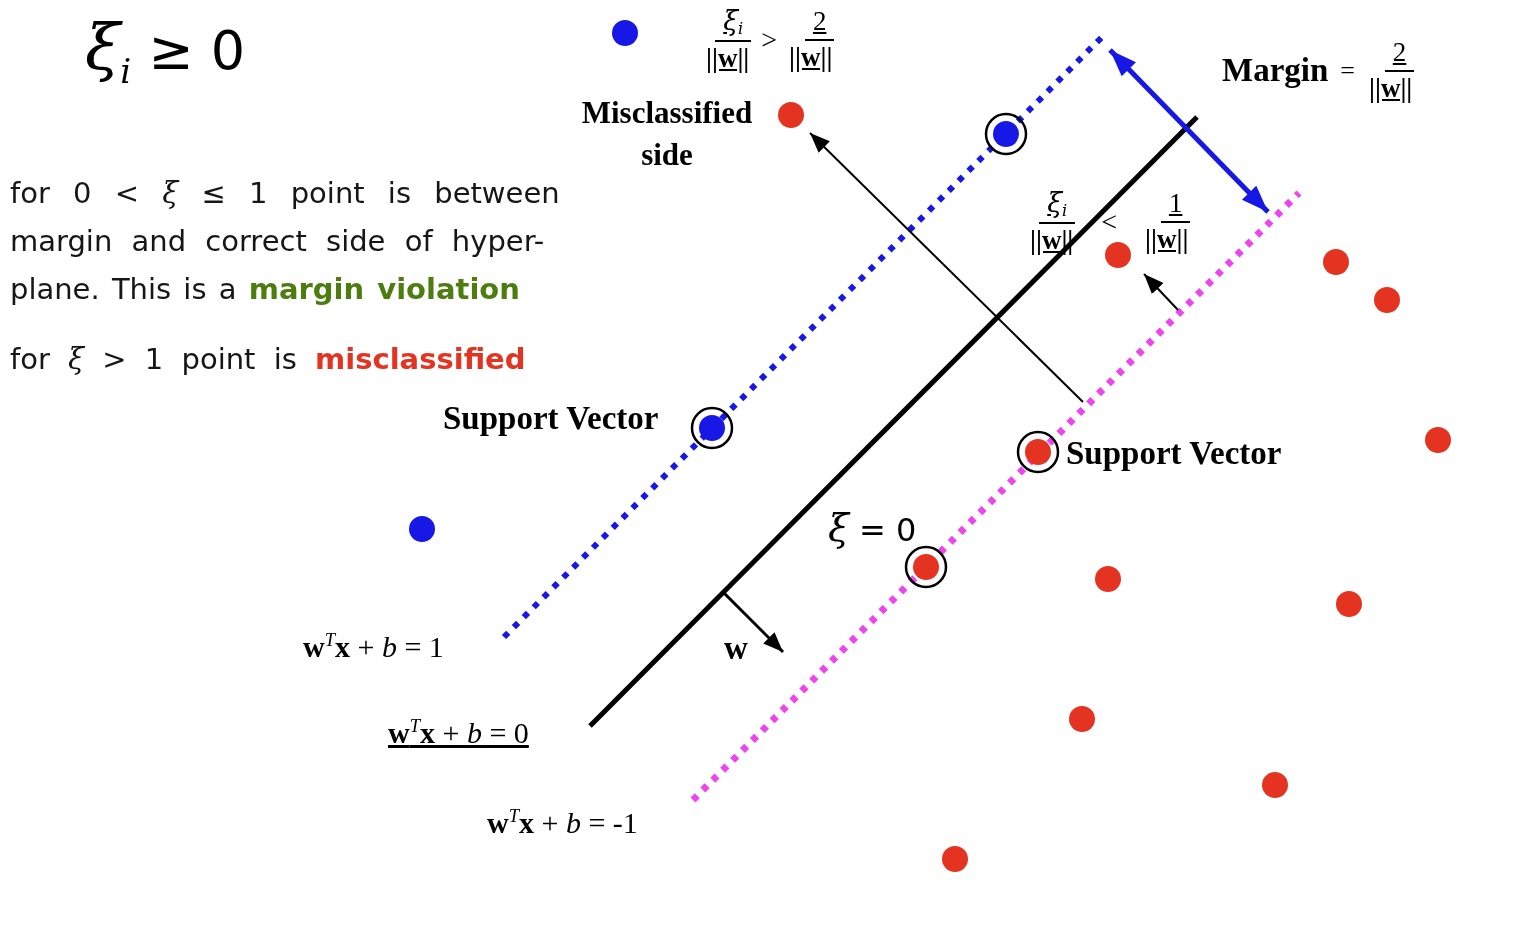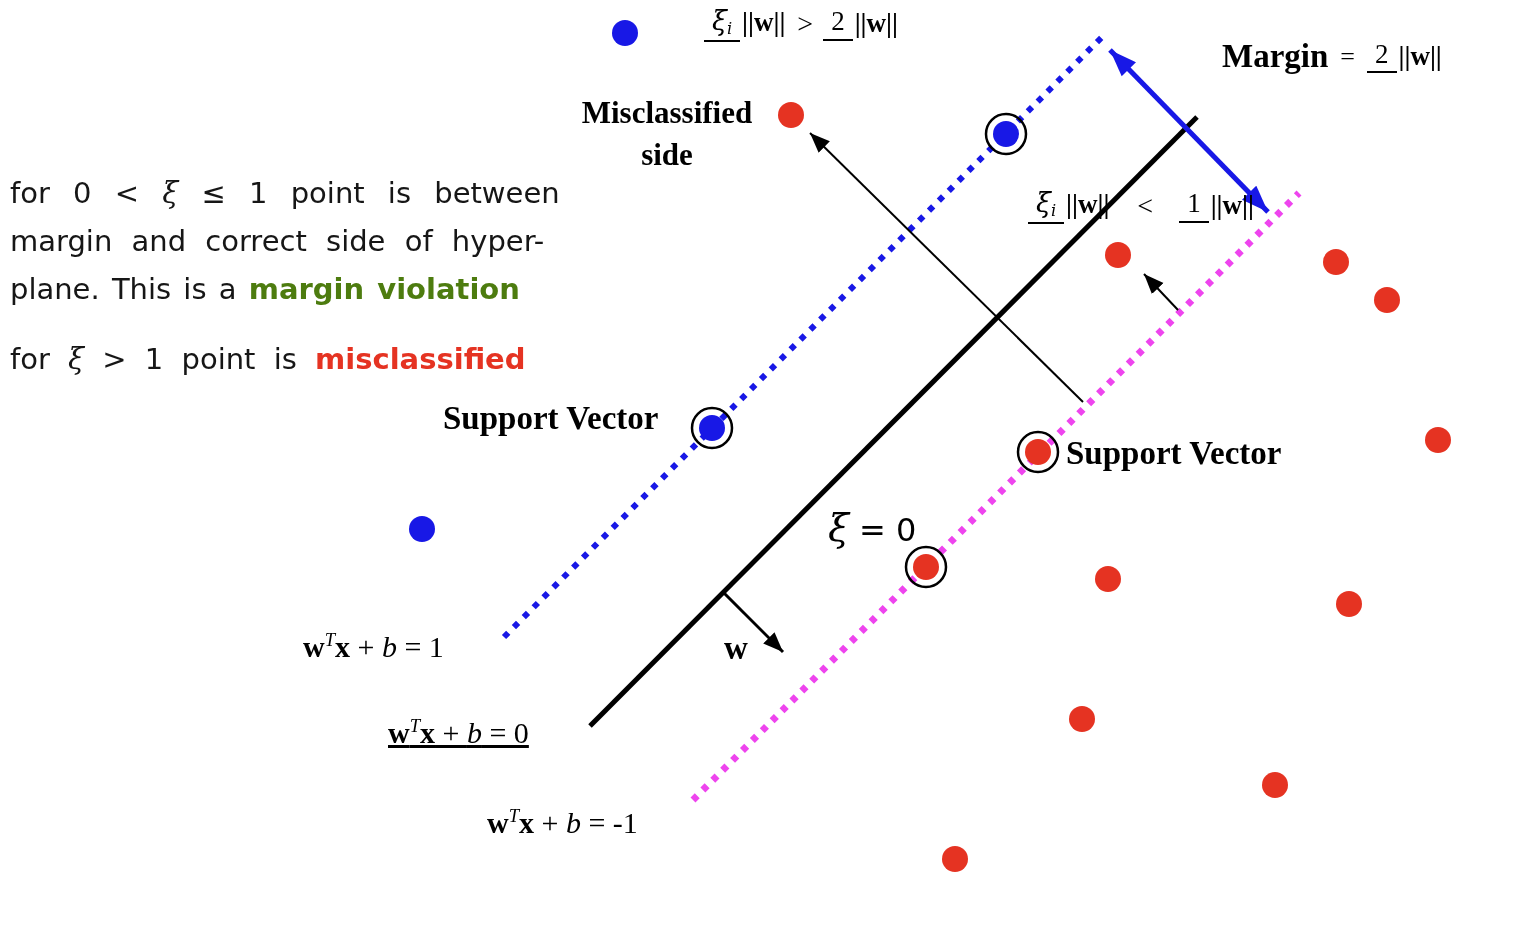--- a/index.html
+++ b/index.html
@@ -29,21 +29,21 @@
   .serifb{font-family:"Liberation Serif",serif;font-weight:bold;color:#000;}
   #misclassified-label{left:552px;top:92px;width:230px;text-align:center;font-size:31px;line-height:42px;}
   #sv-left{left:443px;top:400px;font-size:33px;}
   #sv-right{left:1066px;top:435px;font-size:33px;}
   #w-label{left:724px;top:630px;font-size:33px;}
 
   
   .formula{display:flex;align-items:center;font-family:"Liberation Serif",serif;font-size:27px;color:#000;}
   #formula-top{left:704px;top:6px;gap:10px;}
   #formula-mid{left:1028px;top:188px;gap:26px;}
-  .frac{display:inline-flex;align-items:flex-start;}
+  .frac{display:inline-flex;flex-direction:column;align-items:flex-end;text-decoration:underline;}
   .frac .num{display:block;padding:0 8px 2px;border-bottom:2px solid #000;line-height:1.1;text-align:center;}
   .frac .den{display:block;padding:2px 2px 0;line-height:1.1;font-weight:bold;}
   .fsub{font-size:0.6em;vertical-align:-0.25em;}
   .rel{font-size:28px;}
 
   
   #margin-label{left:1222px;top:38px;display:flex;align-items:center;gap:12px;}
   #margin-label .mword{font-size:33px;}
   #margin-label .meq{font-family:"Liberation Serif",serif;font-size:26px;font-weight:normal;}
   #margin-label .formula-inline{font-family:"Liberation Serif",serif;font-size:27px;}
@@ -101,20 +101,23 @@
       <circle cx="1349" cy="604" r="13" fill="#e53322"></circle>
       <circle cx="1082" cy="719" r="13" fill="#e53322"></circle>
       <circle cx="1275" cy="785" r="13" fill="#e53322"></circle>
       <circle cx="955" cy="859" r="13" fill="#e53322"></circle>
       <line x1="1110" y1="50" x2="1268" y2="212" stroke="#1818e6" stroke-width="5" marker-end="url(#ah-blue-end)" marker-start="url(#ah-blue-start)"></line>
       <line x1="1083" y1="402" x2="810" y2="133" stroke="#000000" stroke-width="2" marker-end="url(#ah-black-end)"></line>
       <line x1="1178" y1="310" x2="1144" y2="274" stroke="#000000" stroke-width="2" marker-end="url(#ah-black-end)"></line>
       <line x1="723" y1="592" x2="783" y2="652" stroke="#000000" stroke-width="3" marker-end="url(#ah-black-end)"></line>
     </svg>
 
+  <div class="txt" id="title">
+    <span class="t-xi">ξ</span><span class="t-sub">i</span><span class="t-rest"> ≥ 0</span>
+  </div>
 
   <div class="txt para" id="para1">
     <div class="pline ws1"><span>for 0 &lt; </span><span class="math-xi">ξ</span><span> ≤ 1 point is between</span></div>
     <div class="pline ws2">margin and correct side of hyper-</div>
     <div class="pline ws3"><span>plane.  This is a </span><span class="hl" id="hl1" style="color: #4d7c0f;">margin violation</span></div>
   </div>
 
   <div class="txt para" id="para2"><span>for </span><span class="math-xi">ξ</span><span> &gt; 1 point is </span><span class="hl" id="hl2" style="color: rgb(229, 51, 34);">misclassified</span></div>
 
   <div class="txt serifb" id="misclassified-label">

